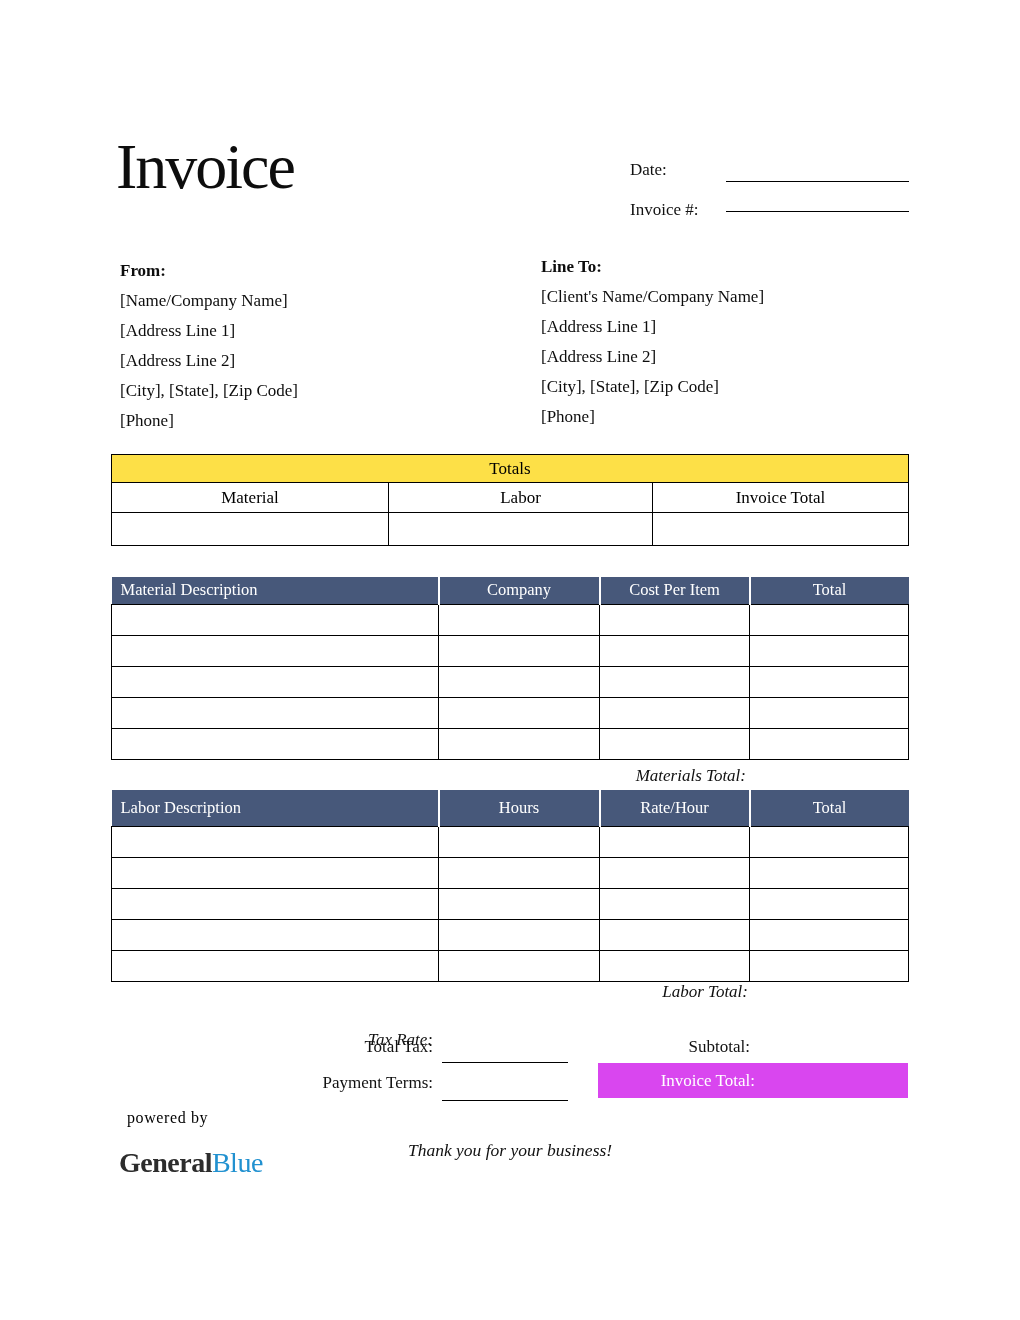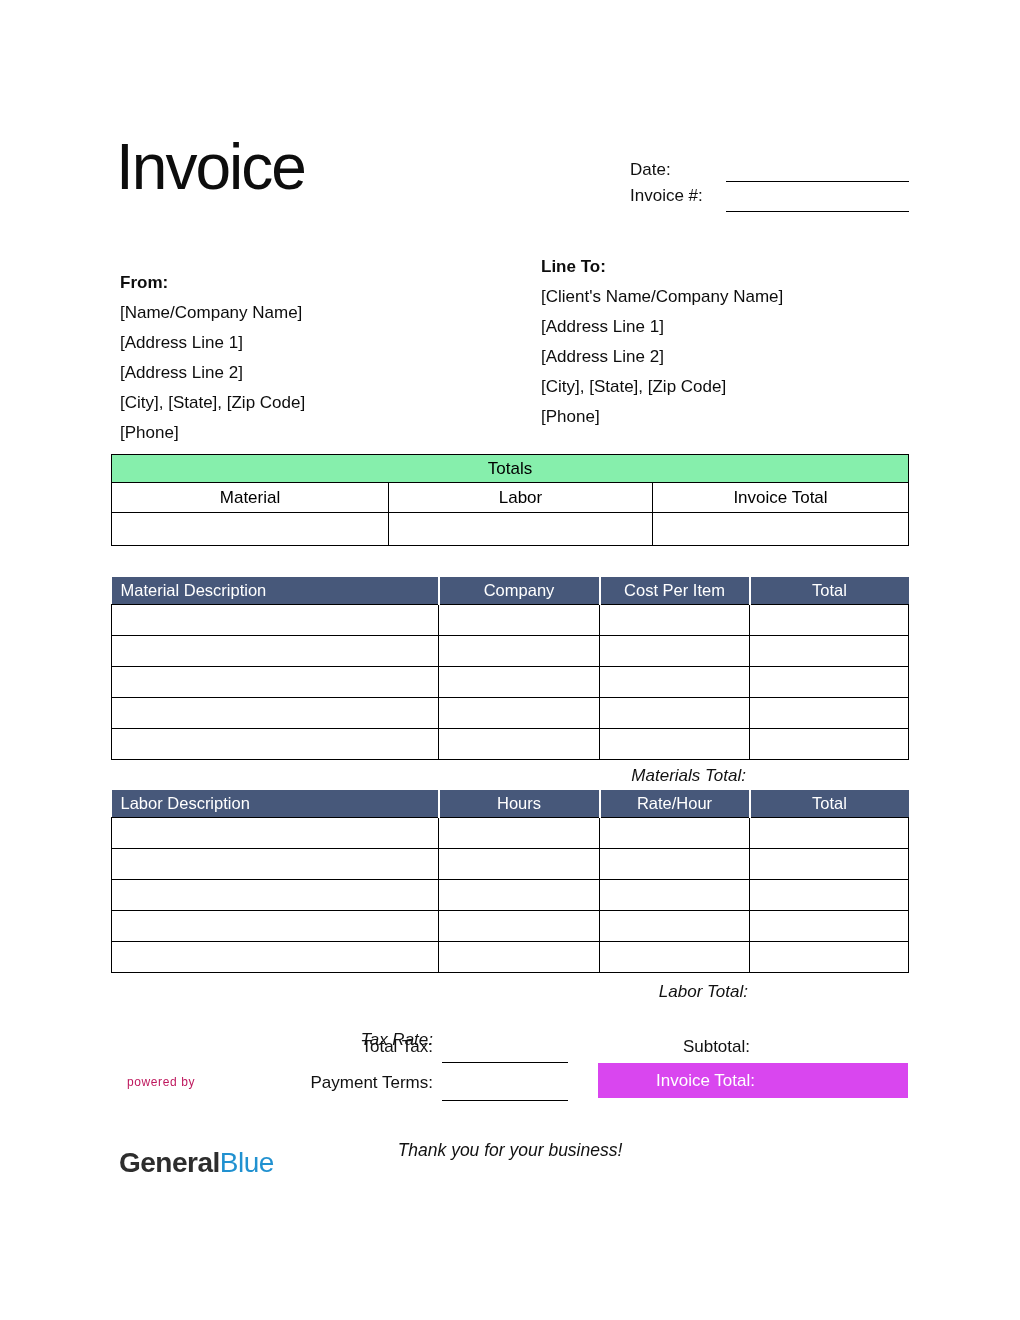--- a/index.html
+++ b/index.html
@@ -1,21 +1,21 @@
 <!DOCTYPE html>
 <html><head>
 <meta charset="utf-8">
 <style>
   * { margin:0; padding:0; box-sizing:border-box; }
   html,body { background:#ffffff; }
   .page {
     position:relative;
     width:1020px; height:1320px;
     background:#ffffff;
-    font-family:Liberation Sans, sans-serif;
+    font-family:Liberation Serif, serif;
     color:#000;
     overflow:hidden;
   }
   .abs { position:absolute; }
 
   
   .title {
     left:116px; top:130px;
     font-size:64px; font-weight:500; letter-spacing:-2px; color:#0d0d0d;
   }
@@ -26,67 +26,67 @@
 
   
   .addr { font-size:17px; line-height:30px; color:#0d0d0d; }
   .addr .heading { font-weight:700; }
 
   
   table { border-collapse:collapse; table-layout:fixed; }
 
   .totals-table { position:absolute; left:111px; top:454px; width:797px; }
   .totals-table td, .totals-table th { border:1.4px solid #000; font-size:17px; text-align:center; }
-  .totals-title-row td { height:28px; background:#86efac; font-weight:500; }
+  .totals-title-row td { height:28px; background:#fde047; font-weight:500; }
   .totals-head-row td { height:30px; }
   .totals-empty-row td { height:33px; }
 
   .items-table { position:absolute; left:111px; width:797px; }
   .items-table thead th {
     background:#47587a; color:#fff; font-weight:400; font-size:16.5px;
     border:none; border-right:2px solid #fff;
   }
   .items-table thead th:last-child { border-right:none; }
   .items-table thead th.desc { text-align:left; padding-left:9px; }
   .items-table tbody td { border:1.2px solid #000; height:31px; }
   .materials-table { top:577px; }
   .materials-table thead th { height:27px; }
   .labor-table { top:790px; }
-  .labor-table thead th { height:27px; }
+  .labor-table thead th { height:36px; }
 
   .italic-label { font-size:17px; font-style:italic; color:#111; }
   .plain-label { font-size:17px; color:#111; }
 
   .invoice-total-bar {
     position:absolute; left:598px; top:1063px; width:310px; height:35px;
     background:#d946ef; color:#fff;
     display:flex; align-items:center; justify-content:flex-end;
     padding-right:153px; font-size:17px;
   }
 
   
-  .powered-by { left:127px; top:1075px; font-size:12px; color:#be185d; letter-spacing:0.6px; }
+  .powered-by { left:127px; top:1109px; font-size:16px; color:#000000; letter-spacing:0.6px; }
   .brand { left:119px; top:1147px; font-size:28px; letter-spacing:-0.5px; }
   .brand .p1 { color:#2d2d2d; font-weight:700; }
   .brand .p2 { color:#2191d0; font-weight:400; }
   .thanks { left:0; top:1140px; width:1020px; text-align:center; font-size:17.5px; font-style:italic; color:#111; }
 </style>
 </head>
 <body>
 
 <div class="page">
 
   <div class="abs title">Invoice</div>
 
   <div class="abs meta-label" style="left:630px; top:160px;">Date:</div>
   <div class="blank-line" style="left:726px; top:181px; width:183px;"></div>
-  <div class="abs meta-label" style="left:630px; top:186px;">Invoice #:</div>
+  <div class="abs meta-label" style="left:630px; top:200px;">Invoice #:</div>
   <div class="blank-line" style="left:726px; top:211px; width:183px;"></div>
 
-  <div class="abs addr" style="left:120px; top:268px;">
+  <div class="abs addr" style="left:120px; top:256px;">
     <div class="heading">From:</div>
     <div>[Name/Company Name]</div>
     <div>[Address Line 1]</div>
     <div>[Address Line 2]</div>
     <div>[City], [State], [Zip Code]</div>
     <div>[Phone]</div>
   </div>
 
   <div class="abs addr" style="left:541px; top:252px;">
     <div class="heading">Line To:</div>

